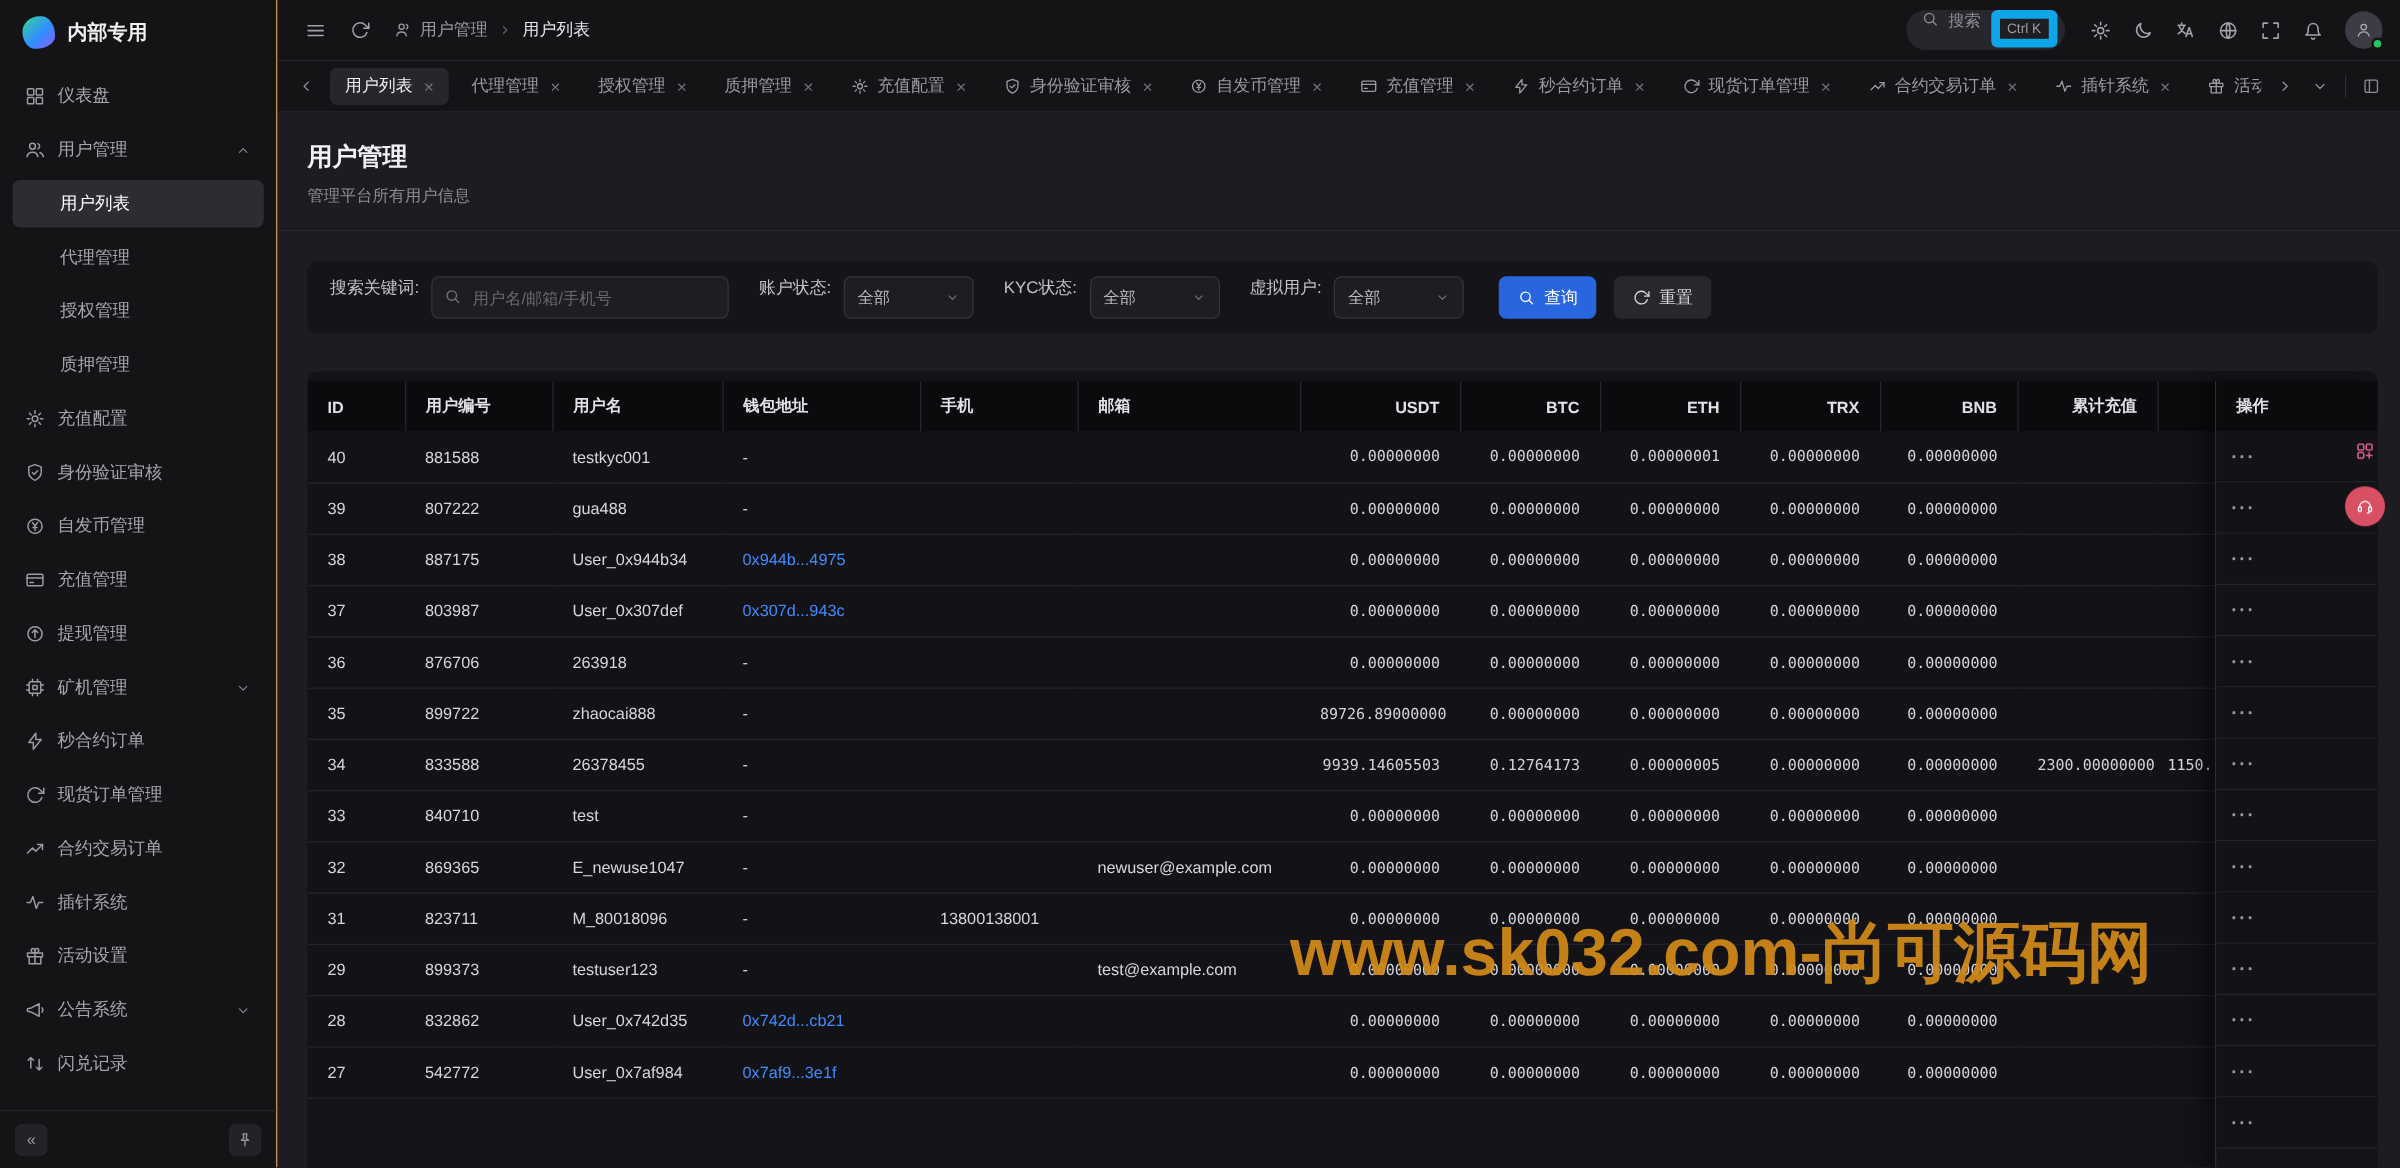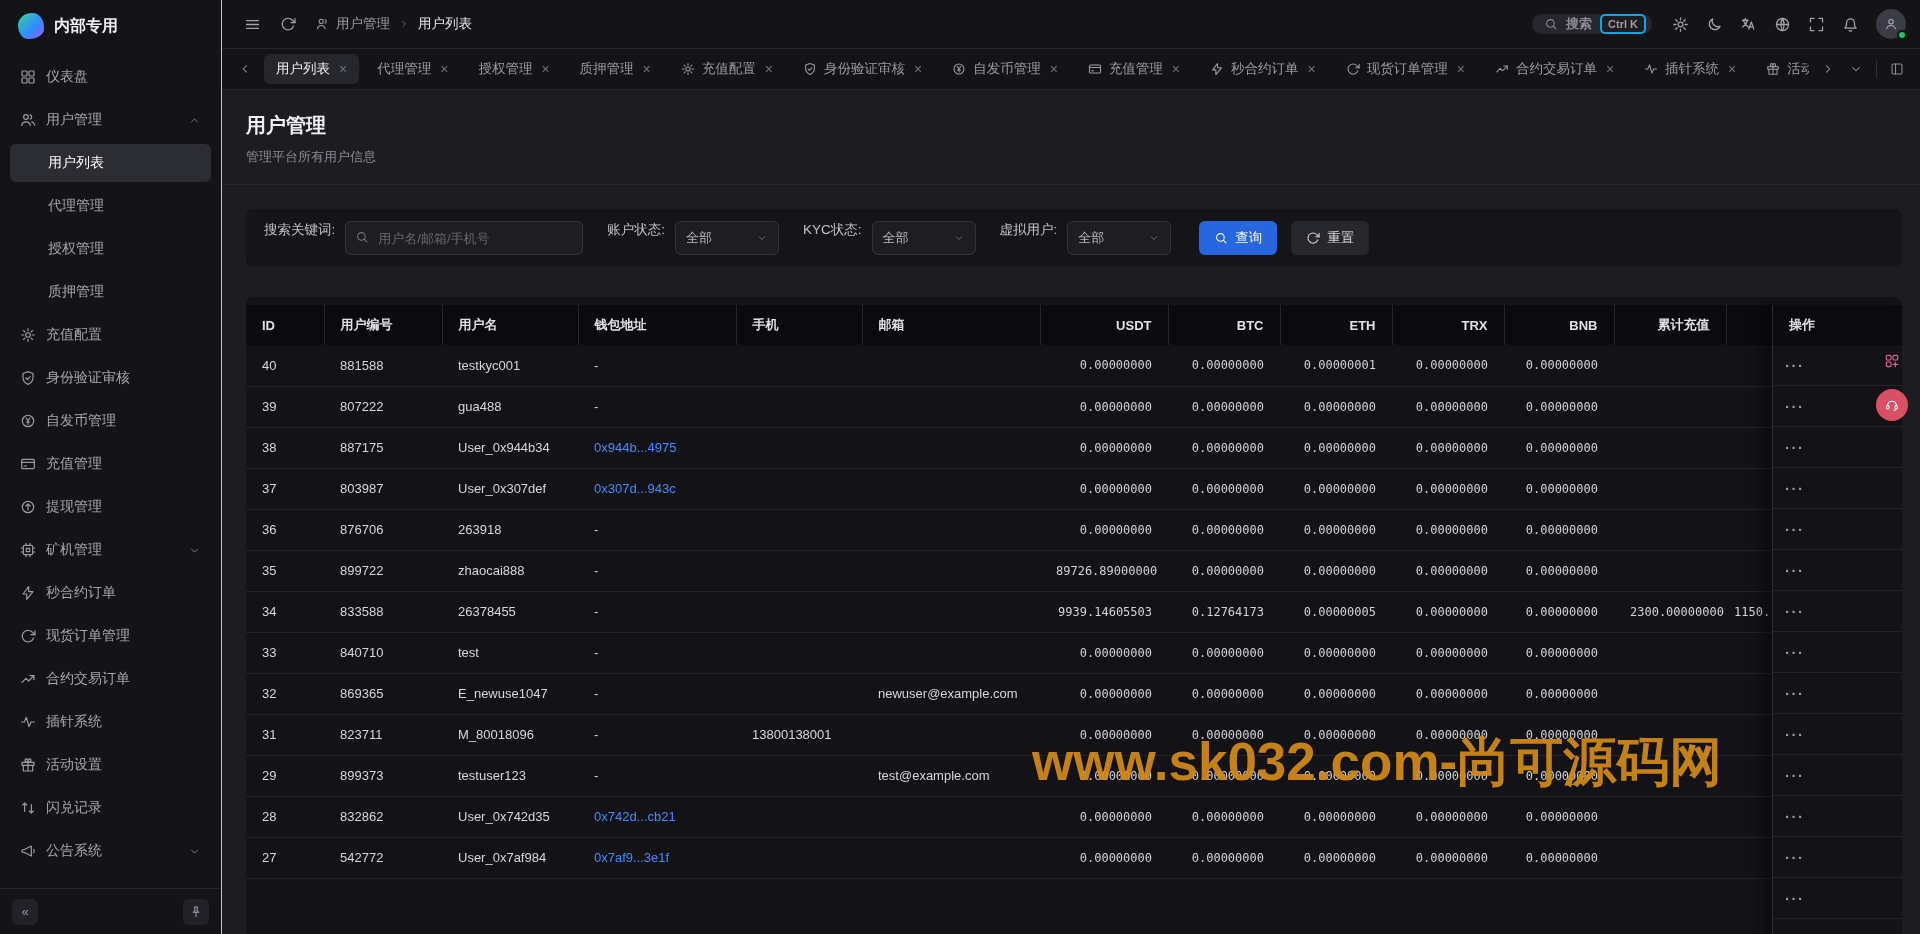--- a/index.html
+++ b/index.html
@@ -35,23 +35,23 @@
 
   .topbar { height:49px; background:#141417; border-bottom:1px solid #26262c; display:flex;
     align-items:center; padding:0 14px; gap:4px; flex:none; }
   .tb-icon { width:32px; height:32px; display:flex; align-items:center; justify-content:center;
     background:none; border:none; color:#a2a2aa; cursor:pointer; border-radius:6px; }
   .crumbs { display:flex; align-items:center; gap:8px; margin-left:8px; color:#9a9aa2; font-size:13.5px; }
   .crumb { display:flex; align-items:center; gap:6px; cursor:pointer; }
   .crumb-sep { color:#6b6b73; display:flex; }
   .crumb-current { color:#e8e8ec; }
   .topbar-right { margin-left:auto; display:flex; align-items:center; gap:2px; }
-  .search-pill { display:flex; align-items:center; gap:8px; background:#26262c; border-radius:16px;
-    height:20px; padding:0 6px 0 12px; color:#8d8d95; font-size:13px; cursor:pointer; margin-right:10px; border:none;font-weight:bold; }
-  .kbd { background:#1d1d22; border:2px solid #0ea5e9; border-radius:5px; font-size:11px; padding:2px 6px; color:#9d9da5; }
+  .search-pill { display:flex; align-items:flex-start; gap:8px; background:#26262c; border-radius:16px;
+    height:32px; padding:0 6px 0 12px; color:#8d8d95; font-size:13px; cursor:pointer; margin-right:10px; border:none; }
+  .kbd { background:#1d1d22; border:7px solid #0ea5e9; border-radius:5px; font-size:11px; padding:2px 6px; color:#9d9da5; }
   .avatar-wrap { position:relative; width:30px; height:30px; margin-left:8px; cursor:pointer; }
   .avatar { width:30px; height:30px; border-radius:50%; background:#3c3c44; color:#a9a9b1;
     display:flex; align-items:center; justify-content:center; }
   .status-dot { position:absolute; right:-1px; bottom:-1px; width:10px; height:10px; background:#22c55e;
     border:2px solid #141417; border-radius:50%; }
 
   .tabbar { height:41px; background:#141417; border-bottom:1px solid #26262c; display:flex;
     align-items:center; padding:0 10px; gap:6px; flex:none; }
   .tab-scroll-btn { width:26px; height:26px; display:flex; align-items:center; justify-content:center;
     color:#8d8d95; background:none; border:none; cursor:pointer; flex:none; }
@@ -270,38 +270,38 @@
               <rect x="3" y="8" width="18" height="4.5"></rect>
               <path d="M5 12.5V21h14v-8.5M12 8v13"></path>
               <path d="M12 8s-4.5 0-4.5-3c0-1.5 1.2-2.3 2.2-2.3C11.3 2.7 12 4.5 12 8zm0 0s4.5 0 4.5-3c0-1.5-1.2-2.3-2.2-2.3C12.7 2.7 12 4.5 12 8z"></path>
             </svg>
           </span>
           <span class="mi-label">活动设置</span>
         </div>
         <div class="mi">
           <span class="mi-ic">
             <svg class="ic " viewBox="0 0 24 24">
-              <path d="M7 17V4.5M3.8 7.7L7 4.5l3.2 3.2M17 7v12.5M13.8 16.3l3.2 3.2 3.2-3.2"></path>
-            </svg>
-          </span>
-          <span class="mi-label">闪兑记录</span>
-        </div>
-        <div class="mi">
-          <span class="mi-ic">
-            <svg class="ic " viewBox="0 0 24 24">
               <path d="M3 10.5v3l4.5 1 9.5 5v-15l-9.5 5z"></path>
               <path d="M20.5 9.5a4 4 0 0 1 0 5"></path>
             </svg>
           </span>
           <span class="mi-label">公告系统</span>
           <span class="mi-chev">
             <svg class="ic " viewBox="0 0 24 24">
               <path d="M6.5 9.5l5.5 5.5 5.5-5.5"></path>
             </svg>
           </span>
+        </div>
+        <div class="mi">
+          <span class="mi-ic">
+            <svg class="ic " viewBox="0 0 24 24">
+              <path d="M7 17V4.5M3.8 7.7L7 4.5l3.2 3.2M17 7v12.5M13.8 16.3l3.2 3.2 3.2-3.2"></path>
+            </svg>
+          </span>
+          <span class="mi-label">闪兑记录</span>
         </div>
       </nav>
     <div class="sidebar-footer">
       <button class="sf-btn">«</button>
       <button class="sf-btn">
           <svg class="ic ic14" viewBox="0 0 24 24">
             <path d="M9.5 3.5h5l-.8 6 3.3 3H7l3.3-3z"></path>
             <path d="M12 12.5V20"></path>
           </svg>
         </button>

